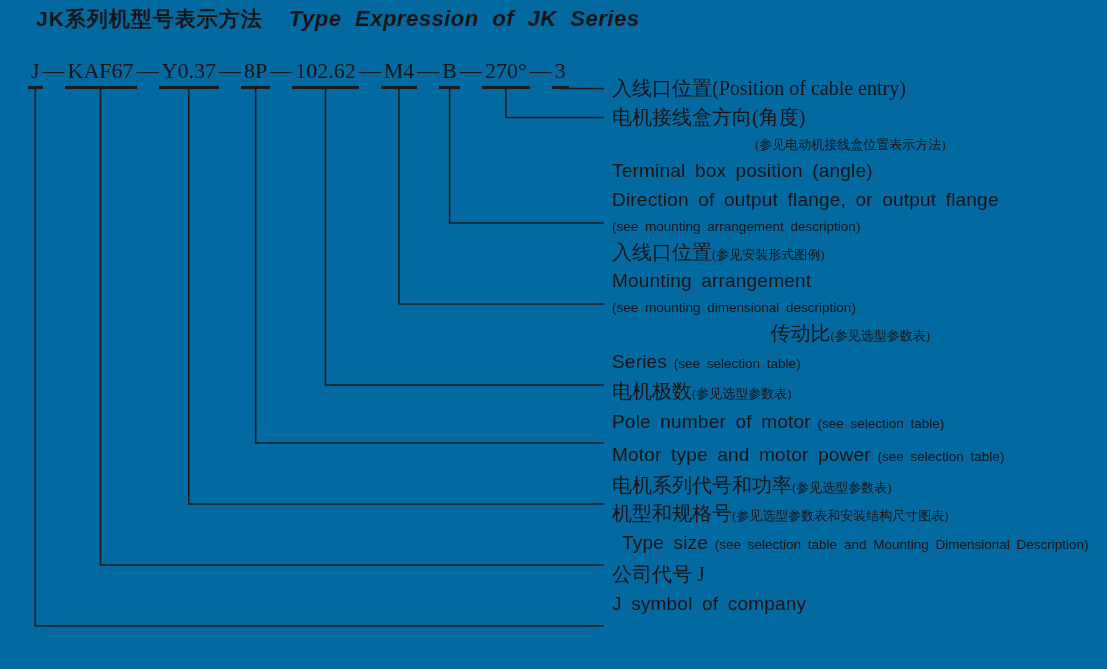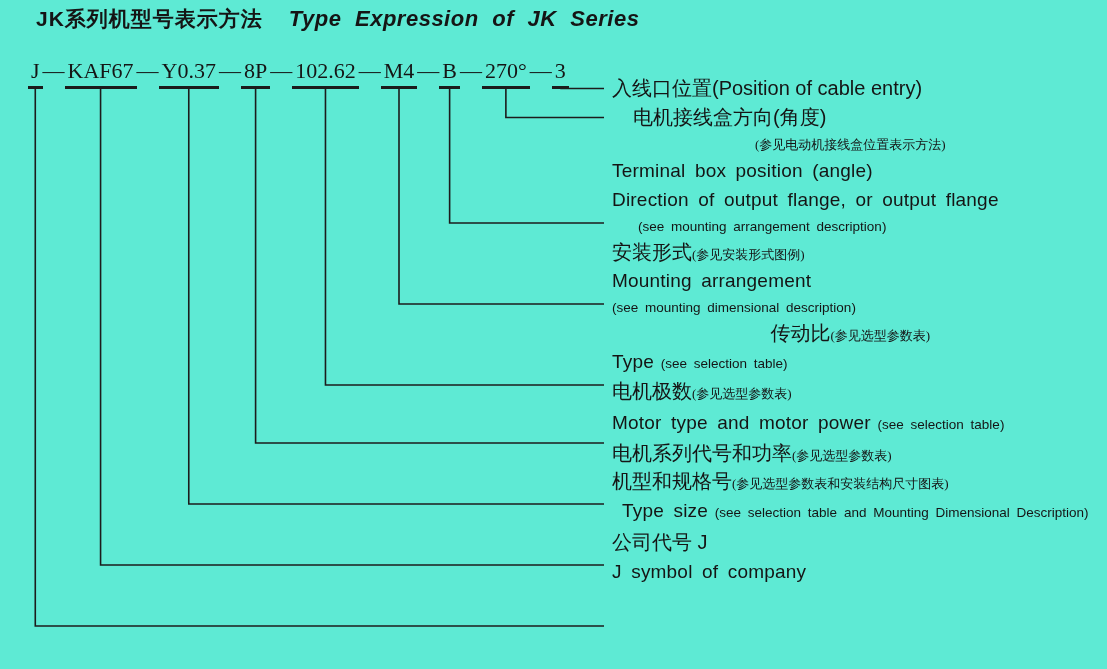--- a/index.html
+++ b/index.html
@@ -1,32 +1,32 @@
 <!DOCTYPE html>
 <html><head>
 <meta charset="utf-8">
 <style>
   html,body{margin:0;padding:0;background:#fff;}
   .page{
-    position:relative; width:1107px; height:669px; background:#5eead4;
+    position:relative; width:1107px; height:669px; background:#0369a1;
     color:#151515; font-family:"Liberation Sans", sans-serif; overflow:hidden;
   }
   .title{position:absolute; left:36px; top:5px; display:flex; align-items:baseline; white-space:nowrap;}
   .title-zh{font-weight:bold; font-size:21px; letter-spacing:1px;}
   .title-en{font-weight:bold; font-size:22px; margin-left:26px; letter-spacing:0.5px; word-spacing:7px;font-style:italic;}
   .code-row{
     position:absolute; left:28px; top:58px; display:flex; align-items:baseline;
     font-family:"Liberation Serif", "DejaVu Serif", serif; font-size:22px; white-space:nowrap;
   }
   .seg{border-bottom:3px solid #1b1b1b; padding:0 3px 2px 3px;}
   .seg-sep{padding:0 0 5px 0;}
   .labels{position:absolute; left:612px; top:74px; z-index:2;}
   .lrow{display:block; white-space:nowrap;}
   .lrow > span{vertical-align:baseline;}
-  .zh-lg{font-family:Liberation Sans, sans-serif; font-size:20px;}
+  .zh-lg{font-family:Liberation Serif, serif; font-size:20px;}
   .zh-sm{font-family:"Liberation Serif","DejaVu Serif",serif; font-size:13px;}
   .en-lg{font-size:19px; letter-spacing:0.2px; word-spacing:4px;}
   .en-sm{font-size:13.5px; word-spacing:3px;}
   svg.leaders{position:absolute; left:0; top:0; z-index:1; pointer-events:none;}
 </style>
 </head>
 <body>
 
 <div class="page">
   <div class="title">
@@ -61,31 +61,32 @@
       <path d="M 399 89 L 399 304 L 604 304" fill="none" stroke="#1c1c1c" stroke-width="1.6"></path>
       <path d="M 325.46875 89 L 325.46875 385 L 604 385" fill="none" stroke="#1c1c1c" stroke-width="1.6"></path>
       <path d="M 255.59375 89 L 255.59375 443 L 604 443" fill="none" stroke="#1c1c1c" stroke-width="1.6"></path>
       <path d="M 188.7734375 89 L 188.7734375 504 L 604 504" fill="none" stroke="#1c1c1c" stroke-width="1.6"></path>
       <path d="M 100.5703125 89 L 100.5703125 565 L 604 565" fill="none" stroke="#1c1c1c" stroke-width="1.6"></path>
       <path d="M 35.28125 89 L 35.28125 626 L 604 626" fill="none" stroke="#1c1c1c" stroke-width="1.6"></path>
     </svg>
 
   <div class="labels" id="labelCol">
       <div class="lrow" style="height: 29px; line-height: 29px;"><span class="zh-lg">入线口位置(Position of cable entry)</span></div>
-      <div class="lrow" style="height: 29px; line-height: 29px; margin-left: 21px;"><span class="zh-lg">电机接线盒方向(角度)</span></div>
+      <div class="lrow" style="height: 29px; line-height: 29px;"><span class="zh-lg">电机接线盒方向(角度)</span></div>
       <div class="lrow" style="height: 24px; line-height: 24px; text-align: center;"><span class="zh-sm">(参见电动机接线盒位置表示方法)</span></div>
       <div class="lrow" style="height: 29px; line-height: 29px;"><span class="en-lg">Terminal box position (angle)</span></div>
       <div class="lrow" style="height: 29px; line-height: 29px;"><span class="en-lg">Direction of output flange, or output flange</span></div>
-      <div class="lrow" style="height: 24px; line-height: 24px; margin-left: 26px;"><span class="en-sm">(see mounting arrangement description)</span></div>
-      <div class="lrow" style="height: 28px; line-height: 28px;"><span class="zh-lg">安装形式</span><span class="zh-sm">(参见安装形式图例)</span></div>
+      <div class="lrow" style="height: 24px; line-height: 24px;"><span class="en-sm">(see mounting arrangement description)</span></div>
+      <div class="lrow" style="height: 28px; line-height: 28px;"><span class="zh-lg">入线口位置</span><span class="zh-sm">(参见安装形式图例)</span></div>
       <div class="lrow" style="height: 29px; line-height: 29px;"><span class="en-lg">Mounting arrangement</span></div>
       <div class="lrow" style="height: 24px; line-height: 24px;"><span class="en-sm">(see mounting dimensional description)</span></div>
       <div class="lrow" style="height: 28px; line-height: 28px; text-align: center;"><span class="zh-lg">传动比</span><span class="zh-sm">(参见选型参数表)</span></div>
-      <div class="lrow" style="height: 29px; line-height: 29px;"><span class="en-lg">Type</span><span class="en-sm"> (see selection table)</span></div>
+      <div class="lrow" style="height: 29px; line-height: 29px;"><span class="en-lg">Series</span><span class="en-sm"> (see selection table)</span></div>
       <div class="lrow" style="height: 30px; line-height: 30px;"><span class="zh-lg">电机极数</span><span class="zh-sm">(参见选型参数表)</span></div>
+      <div class="lrow" style="height: 32px; line-height: 32px;"><span class="en-lg">Pole number of motor</span><span class="en-sm"> (see selection table)</span></div>
       <div class="lrow" style="height: 33px; line-height: 33px;"><span class="en-lg">Motor type and motor power</span><span class="en-sm"> (see selection table)</span></div>
       <div class="lrow" style="height: 28px; line-height: 28px;"><span class="zh-lg">电机系列代号和功率</span><span class="zh-sm">(参见选型参数表)</span></div>
       <div class="lrow" style="height: 28px; line-height: 28px;"><span class="zh-lg">机型和规格号</span><span class="zh-sm">(参见选型参数表和安装结构尺寸图表)</span></div>
       <div class="lrow" style="height: 32px; line-height: 32px; margin-left: 10px;"><span class="en-lg">Type size</span><span class="en-sm"> (see selection table and Mounting Dimensional Description)</span></div>
       <div class="lrow" style="height: 30px; line-height: 30px;"><span class="zh-lg">公司代号 J</span></div>
       <div class="lrow" style="height: 30px; line-height: 30px;"><span class="en-lg">J symbol of company</span></div>
     </div>
 </div>
 
 </body></html>

